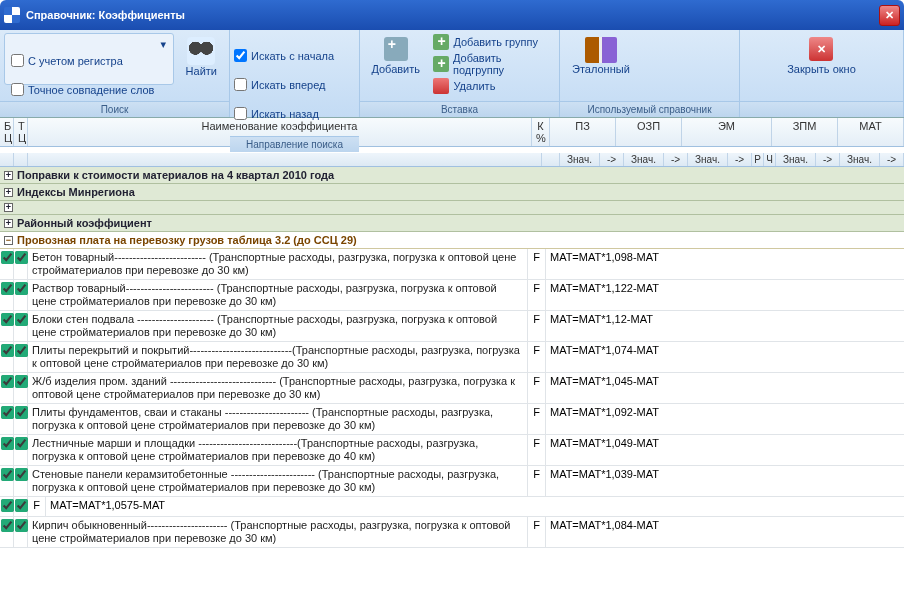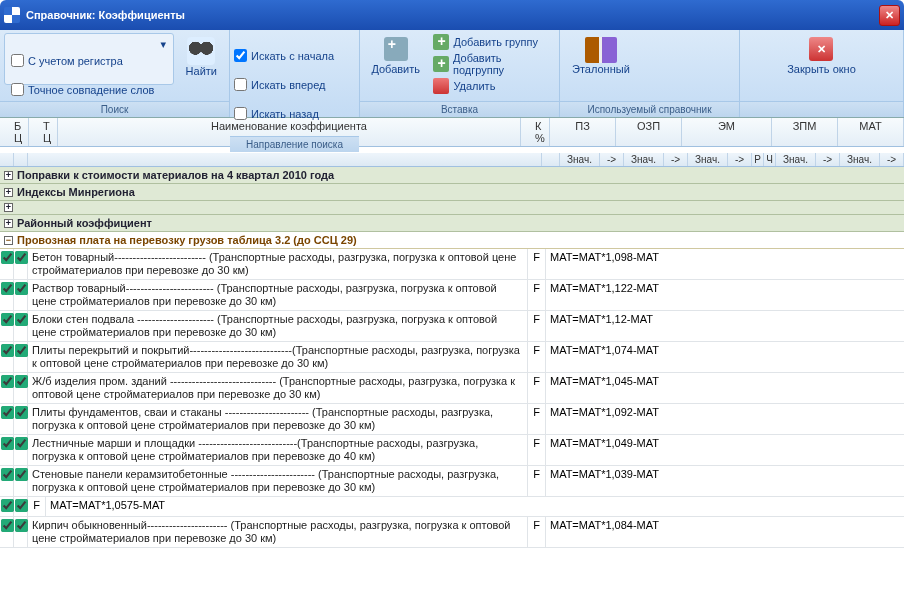--- a/index.html
+++ b/index.html
@@ -17,21 +17,21 @@
 .chk { display: flex; align-items: center; gap: 4px; margin: 16px 0; color: #15428b; }
 .chk input { width: 13px; height: 13px; }
 .bigbtn { display: flex; flex-direction: column; align-items: center; justify-content: center; padding: 4px 8px; border-radius: 3px; cursor: pointer; color: #15428b; min-width: 44px; }
 .bigbtn.active { background: linear-gradient(#ffe9a8,#ffc94f); border: 1px solid #e0a030; }
 .bigbtn .ic { width: 32px; height: 26px; background: #8ab; border-radius: 3px; margin-bottom: 2px; }
 .minibtn { display: flex; align-items: center; gap: 4px; color: #15428b; padding: 1px 2px; cursor: pointer; }
 .minibtn .ic { width: 16px; height: 16px; background: #6a6; border-radius: 2px; }
 .closebtn .ic { background: linear-gradient(#e88,#c33); color:#fff; display:flex; align-items:center; justify-content:center; font-weight:bold;}
 
 .colhdr { display: flex; background: linear-gradient(#f7fbfd,#e4eef7); border-bottom: 1px solid #a0c0e0; }
-.colhdr > div { border-right: 1px solid #c0d4e8; padding: 2px 14px; text-align: center; color: #333; }
+.colhdr > div { border-right: 1px solid #c0d4e8; padding: 2px 4px; text-align: center; color: #333; }
 .subhdr { display: flex; background: linear-gradient(#eef5fb,#dde9f4); border-bottom: 1px solid #a0c0e0; margin-top: 6px; }
 .subhdr > div { border-right: 1px solid #c0d4e8; padding: 1px 2px; text-align: center; color: #333; font-size: 10px; }
 
 .grid { overflow-y: auto; height: calc(598px - 26px - 88px - 38px - 6px); }
 .grouprow { background: #dfe9d5; border-bottom: 1px solid #b0c0a0; padding: 2px 4px; font-weight: bold; color: #223; display: flex; align-items: center; gap: 4px; cursor: pointer;}
 .grouprow.open { background: #fff; color: #7a4500; border-bottom: 1px solid #d0c8a0;}
 .exp { width: 9px; height: 9px; border: 1px solid #666; background: #fff; display: flex; align-items: center; justify-content: center; font-size: 9px; line-height: 7px; }
 .datarow { display: flex; border-bottom: 1px solid #e0e4e8; background: #fff; }
 .c-check { width: 14px; padding: 2px 1px; border-right: 1px solid #e0e4e8; }
 .c-check2 { width: 14px; padding: 2px 1px; border-right: 1px solid #e0e4e8; }

